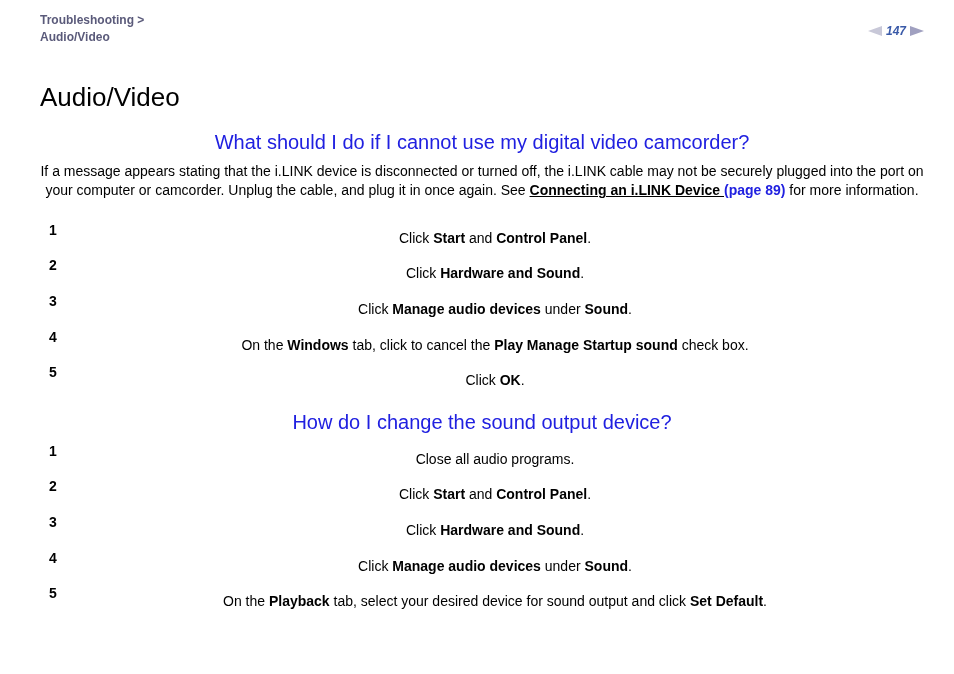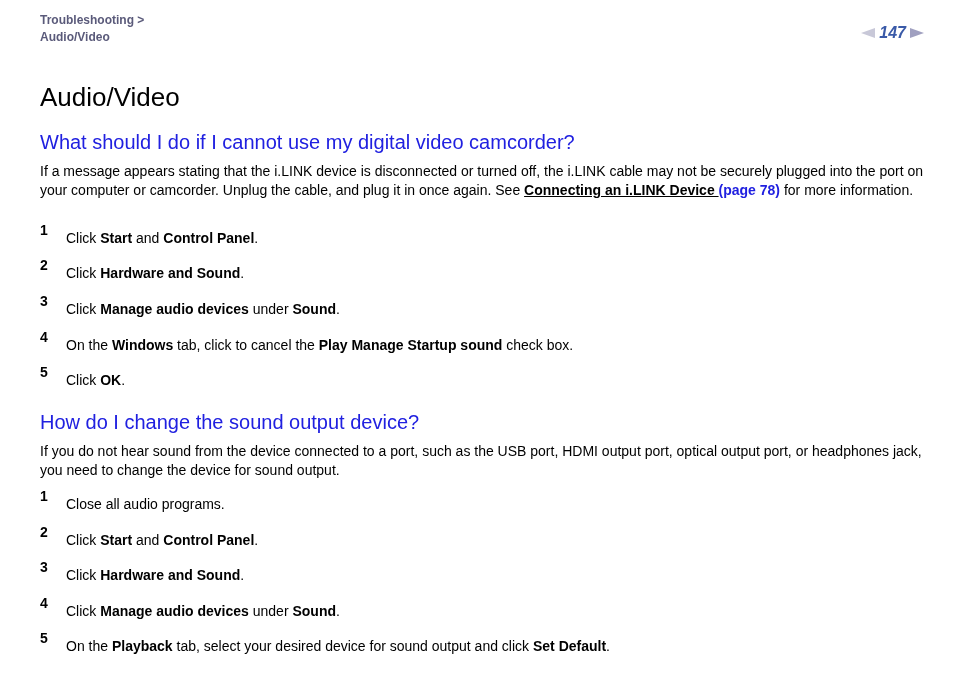--- a/index.html
+++ b/index.html
@@ -24,21 +24,21 @@
       color: #5a5a7a;
       line-height: 1.4;
     }
     .page-nav {
       display: flex;
       align-items: center;
       gap: 4px;
       margin-top: 12px;
     }
     .page-num {
-      font-size: 16px;
+      font-size: 12px;
       font-weight: bold;
       font-style: italic;
       color: #3a5aa8;
     }
     .nav-arrow {
       display: inline-flex;
       align-items: center;
     }
     .nav-arrow svg { display: block; }
     .main-title {
@@ -46,21 +46,21 @@
       font-weight: normal;
       color: #000;
       margin-bottom: 18px;
     }
     .section-title {
       font-size: 20px;
       font-weight: normal;
       color: #2020e0;
       margin-bottom: 8px;
     }
-    .section { margin-bottom: 20px; }
+    .section { margin-bottom: 20px; text-align: center; }
     .body-text {
       font-size: 14px;
       line-height: 1.4;
       color: #000;
       margin-bottom: 6px;
     }
     .body-text b { font-weight: bold; text-decoration: underline; }
     .page-link {
       color: #2020e0;
       font-weight: bold;
@@ -103,21 +103,21 @@
         </svg>
     </span>
   </div>
 </div>
 
 <h1 class="main-title">Audio/Video</h1>
 
 <div id="sections">
     <div class="section">
       <h2 class="section-title">What should I do if I cannot use my digital video camcorder?</h2>
-      <p class="body-text">If a message appears stating that the i.LINK device is disconnected or turned off, the i.LINK cable may not be securely plugged into the port on your computer or camcorder. Unplug the cable, and plug it in once again. See <b>Connecting an i.LINK Device </b><span class="page-link">(page 78)</span> for more information.</p>
+      <p class="body-text">If a message appears stating that the i.LINK device is disconnected or turned off, the i.LINK cable may not be securely plugged into the port on your computer or camcorder. Unplug the cable, and plug it in once again. See <b>Connecting an i.LINK Device </b><span class="page-link">(page 89)</span> for more information.</p>
     </div>
     <div class="section">
       <ol class="step-list">
         <li class="step-item">
           <span class="step-num">1</span>
           <span class="step-text">Click <b>Start</b> and <b>Control Panel</b>.</span>
         </li>
         <li class="step-item">
           <span class="step-num">2</span>
           <span class="step-text">Click <b>Hardware and Sound</b>.</span>
@@ -131,21 +131,20 @@
           <span class="step-text">On the <b>Windows</b> tab, click to cancel the <b>Play Manage Startup sound</b> check box.</span>
         </li>
         <li class="step-item">
           <span class="step-num">5</span>
           <span class="step-text">Click <b>OK</b>.</span>
         </li>
       </ol>
     </div>
     <div class="section">
       <h2 class="section-title">How do I change the sound output device?</h2>
-      <p class="body-text">If you do not hear sound from the device connected to a port, such as the USB port, HDMI output port, optical output port, or headphones jack, you need to change the device for sound output.</p>
       <ol class="step-list">
         <li class="step-item">
           <span class="step-num">1</span>
           <span class="step-text">Close all audio programs.</span>
         </li>
         <li class="step-item">
           <span class="step-num">2</span>
           <span class="step-text">Click <b>Start</b> and <b>Control Panel</b>.</span>
         </li>
         <li class="step-item">

